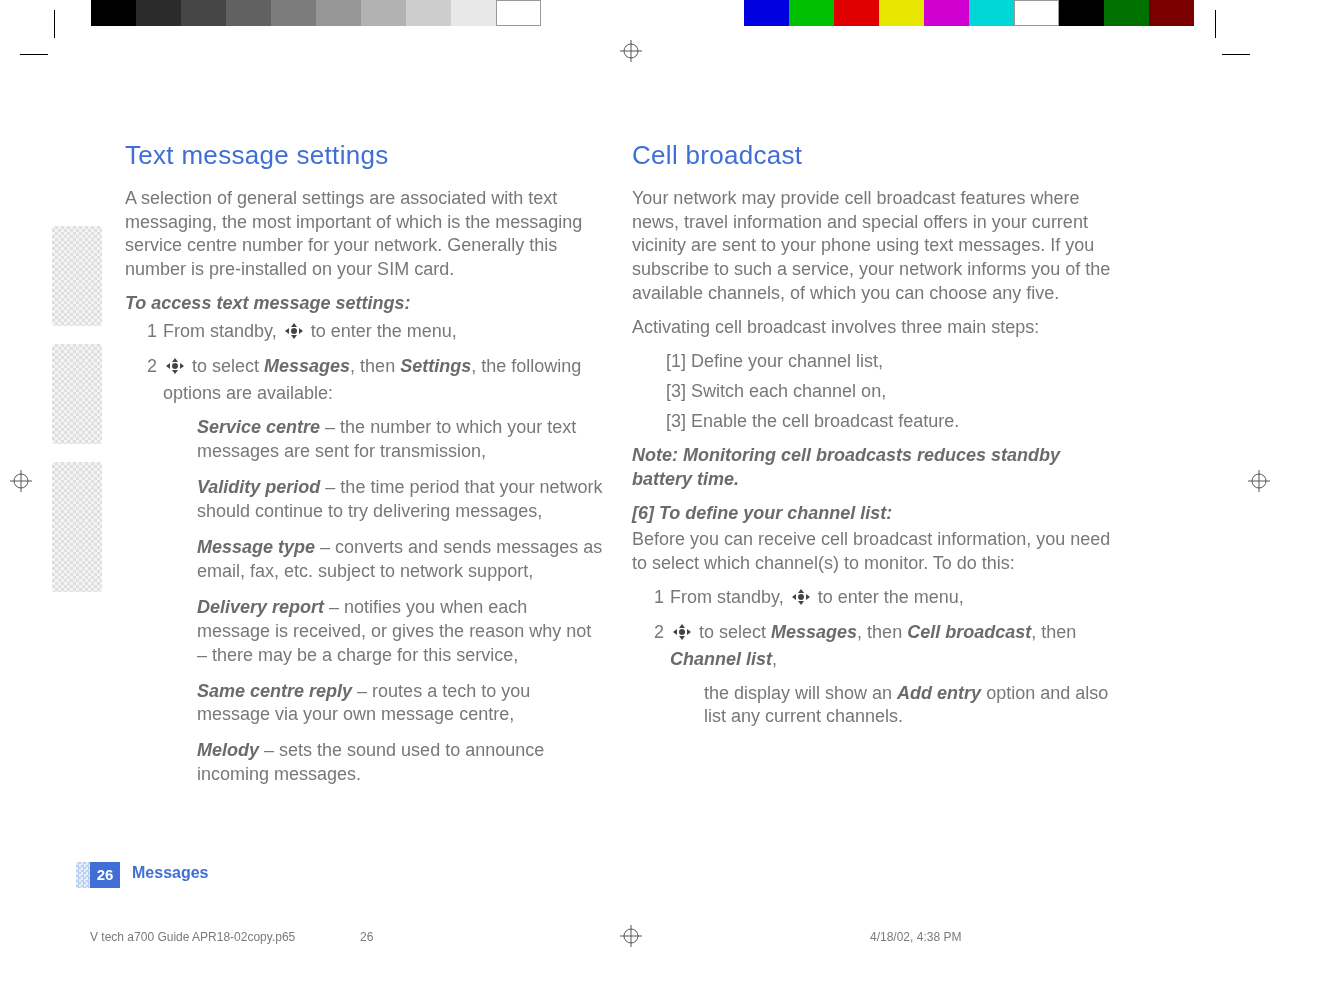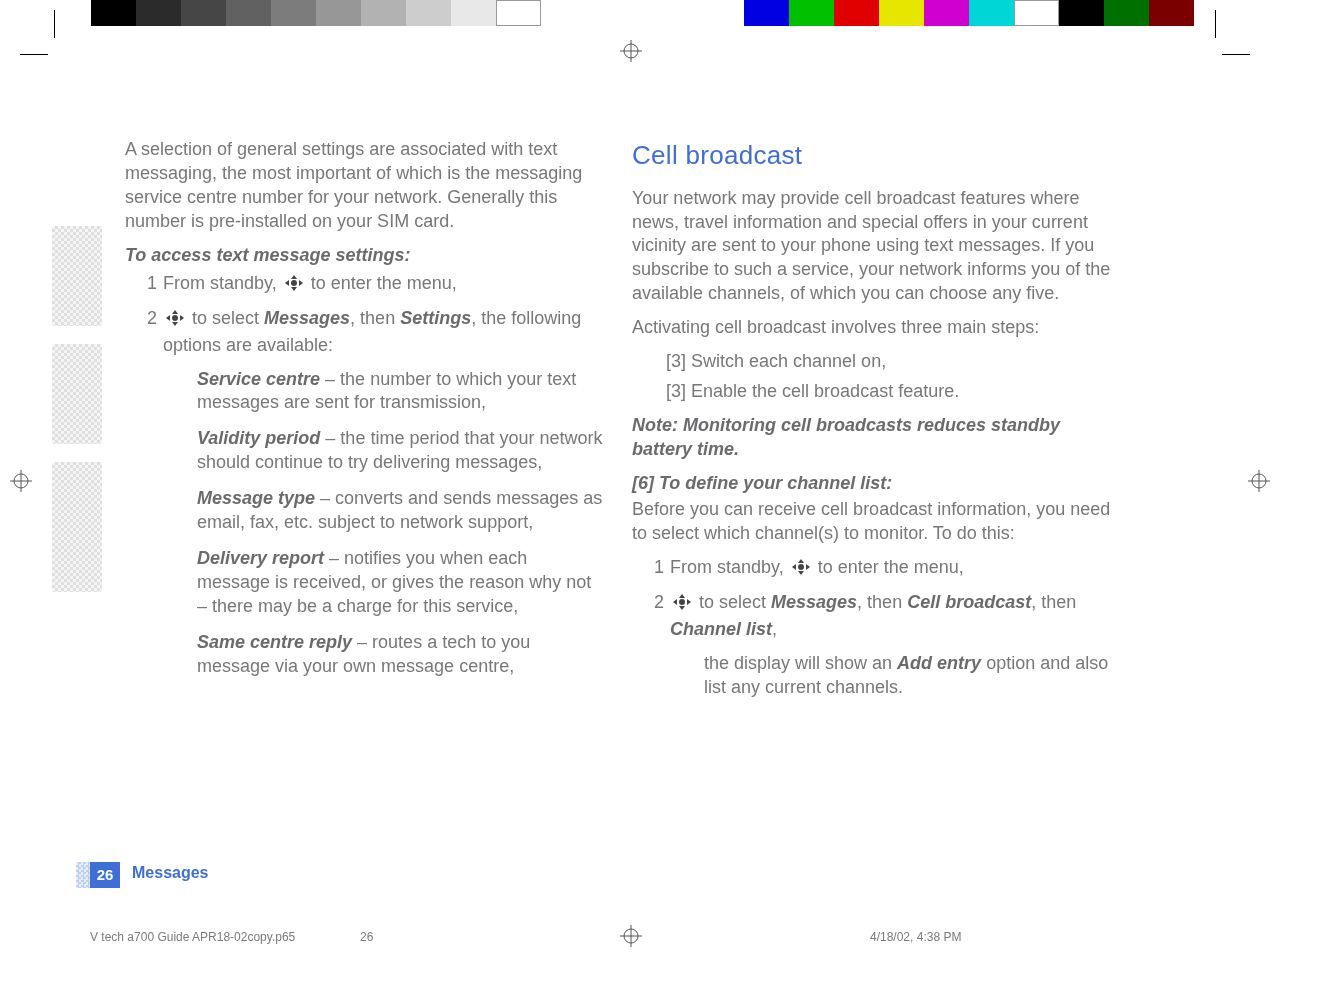--- a/index.html
+++ b/index.html
@@ -118,20 +118,21 @@
         <circle cx="11" cy="11" r="7" fill="none" stroke="#555"></circle>
         <line x1="11" y1="0" x2="11" y2="22" stroke="#555"></line>
         <line x1="0" y1="11" x2="22" y2="11" stroke="#555"></line>
       </svg></div>
 
   <div class="deco deco1"></div>
   <div class="deco deco2"></div>
   <div class="deco deco3"></div>
 
   <div class="col left">
+    <h2 class="sec">Text message settings</h2>
     <p class="body">A selection of general settings are associated with text messaging, the most important of which is the messaging service centre number for your network. Generally this number is pre-installed on your SIM card.</p>
     <div class="label">To access text message settings:</div>
     <ol class="steps">
       <li><span class="num">1</span>
         <span>From standby, </span><span class="inline-icon"><svg viewBox="0 0 20 18">
               <polygon points="10,1 13,5 7,5" fill="#444"></polygon>
               <polygon points="10,17 13,13 7,13" fill="#444"></polygon>
               <polygon points="1,9 5,6 5,12" fill="#444"></polygon>
               <polygon points="19,9 15,6 15,12" fill="#444"></polygon>
               <circle cx="10" cy="9" r="3" fill="#444"></circle>
@@ -144,30 +145,32 @@
               <polygon points="1,9 5,6 5,12" fill="#444"></polygon>
               <polygon points="19,9 15,6 15,12" fill="#444"></polygon>
               <circle cx="10" cy="9" r="3" fill="#444"></circle>
             </svg></span><span> to select </span><strong class="ui">Messages</strong><span>, then </span><strong class="ui">Settings</strong><span>, the following options are available:</span>
         <div class="opts" id="opts-container">
             <div class="opt"><span class="term">Service centre</span><span> – the number to which your text messages are sent for transmission,</span></div>
             <div class="opt"><span class="term">Validity period</span><span> – the time period that your network should continue to try delivering messages,</span></div>
             <div class="opt"><span class="term">Message type</span><span> – converts and sends messages as email, fax, etc. subject to network support,</span></div>
             <div class="opt"><span class="term">Delivery report</span><span> – notifies you when each message is received, or gives the reason why not – there may be a charge for this service,</span></div>
             <div class="opt"><span class="term">Same centre reply</span><span> – routes a tech to you message via your own message centre,</span></div>
+            <div class="opt"><span class="term">Melody</span><span> – sets the sound used to announce incoming messages.</span></div>
           </div>
       </li>
     </ol>
   </div>
 
   <div class="col right">
     <h2 class="sec">Cell broadcast</h2>
     <p class="body">Your network may provide cell broadcast features where news, travel information and special offers in your current vicinity are sent to your phone using text messages. If you subscribe to such a service, your network informs you of the available channels, of which you can choose any five.</p>
     <p class="body">Activating cell broadcast involves three main steps:</p>
     <div class="sub" id="mains-container">
+        <div>[1] Define your channel list,</div>
         <div>[3] Switch each channel on,</div>
         <div>[3] Enable the cell broadcast feature.</div>
       </div>
     <div class="note">Note: Monitoring cell broadcasts reduces standby battery time.</div>
     <div class="label">[6] To define your channel list:</div>
     <p class="body">Before you can receive cell broadcast information, you need to select which channel(s) to monitor. To do this:</p>
     <ol class="steps">
       <li><span class="num">1</span>
         <span>From standby, </span><span class="inline-icon"><svg viewBox="0 0 20 18">
               <polygon points="10,1 13,5 7,5" fill="#444"></polygon>

